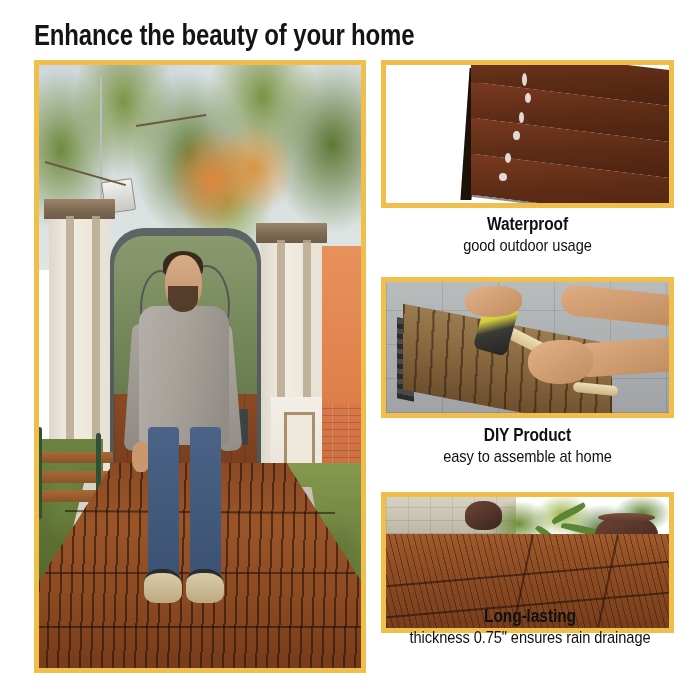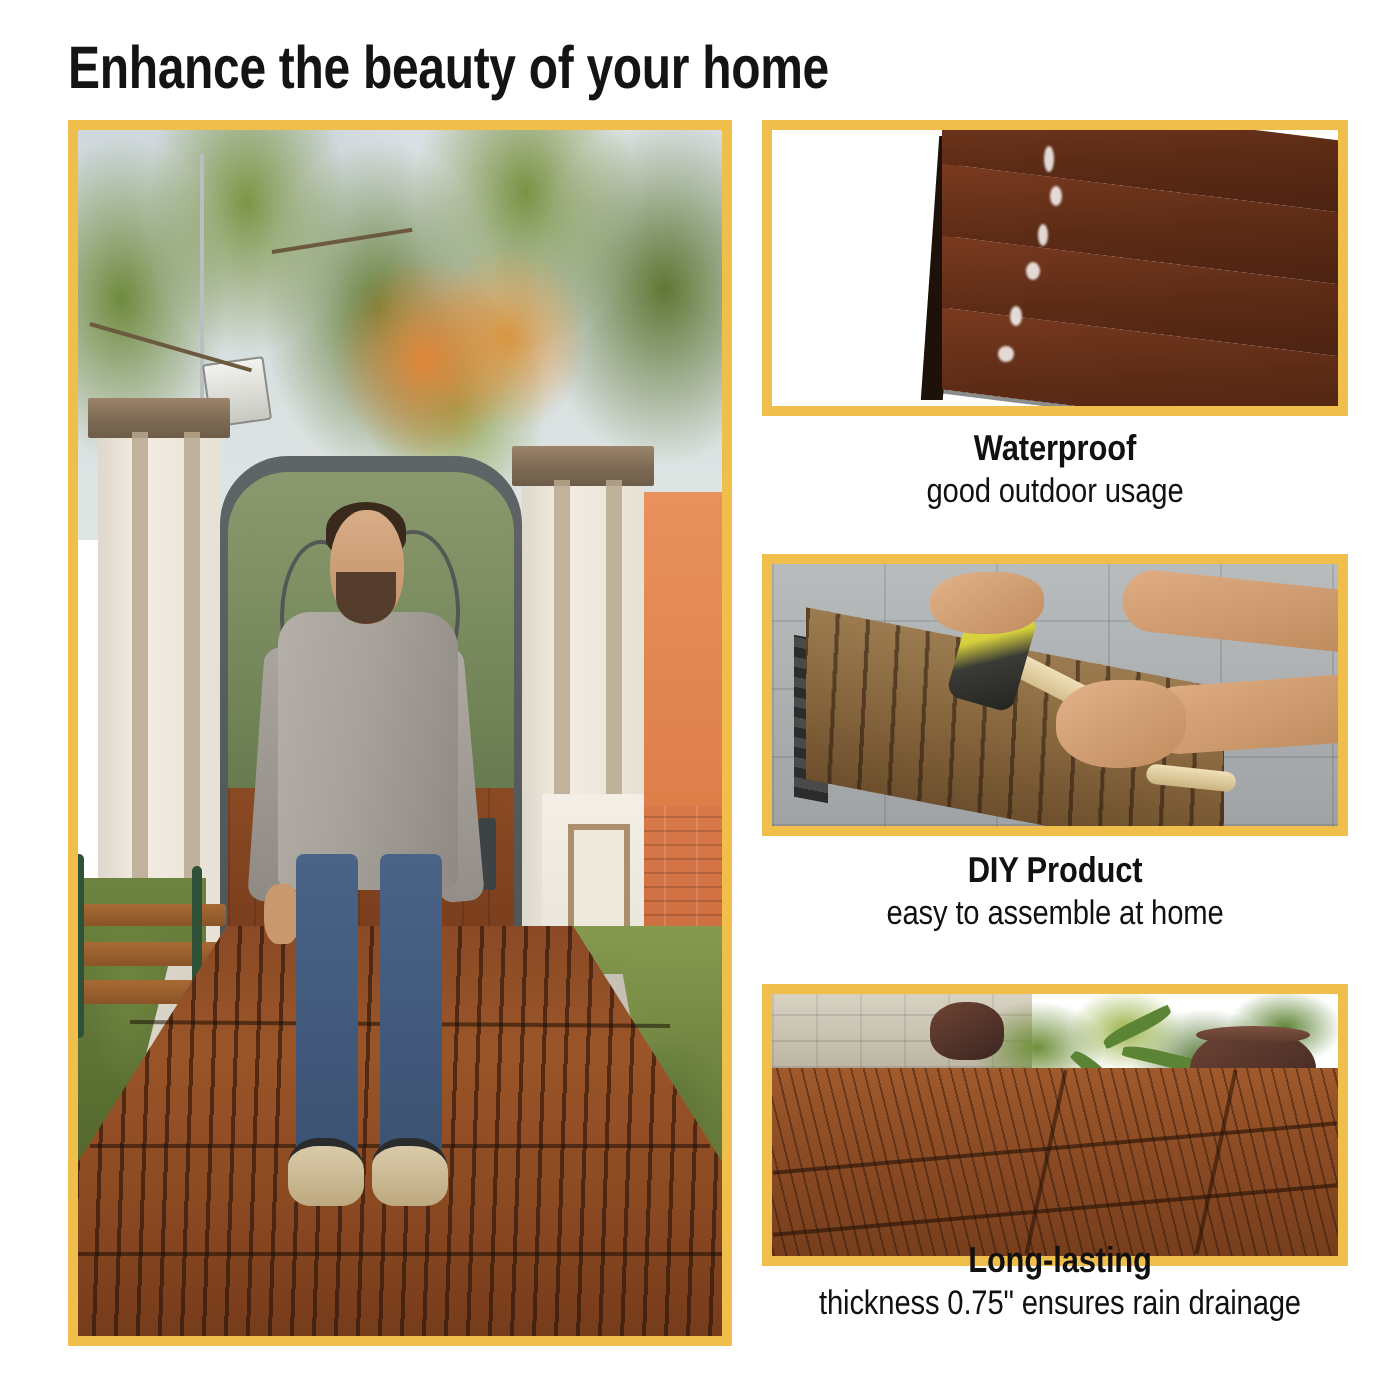--- a/index.html
+++ b/index.html
@@ -382,21 +382,21 @@
       repeating-linear-gradient(76deg, rgba(40,18,8,.42) 0 1px, rgba(0,0,0,0) 1px 6px),
       linear-gradient(#a05a2c 0%, #8d4c24 40%, #763d1c 100%);
   }
   .ll-seam {
     position: absolute; background: rgba(35,16,7,.6); height: 2px;
   }
 
   
   #cap-waterproof   { left: 381px; top: 214px; width: 293px; }
   #cap-diy          { left: 381px; top: 425px; width: 293px; }
-  #cap-longlasting  { left: 370px; top: 620px; width: 320px; }
+  #cap-longlasting  { left: 370px; top: 606px; width: 320px; }
 </style>
 </head>
 <body>
 
 <div id="headline">Enhance the beauty of your home</div>
 
 <div class="frame" id="photo-main-left">
   <div class="photo">
     <div class="sky"></div>
     <div class="canopy"></div>

